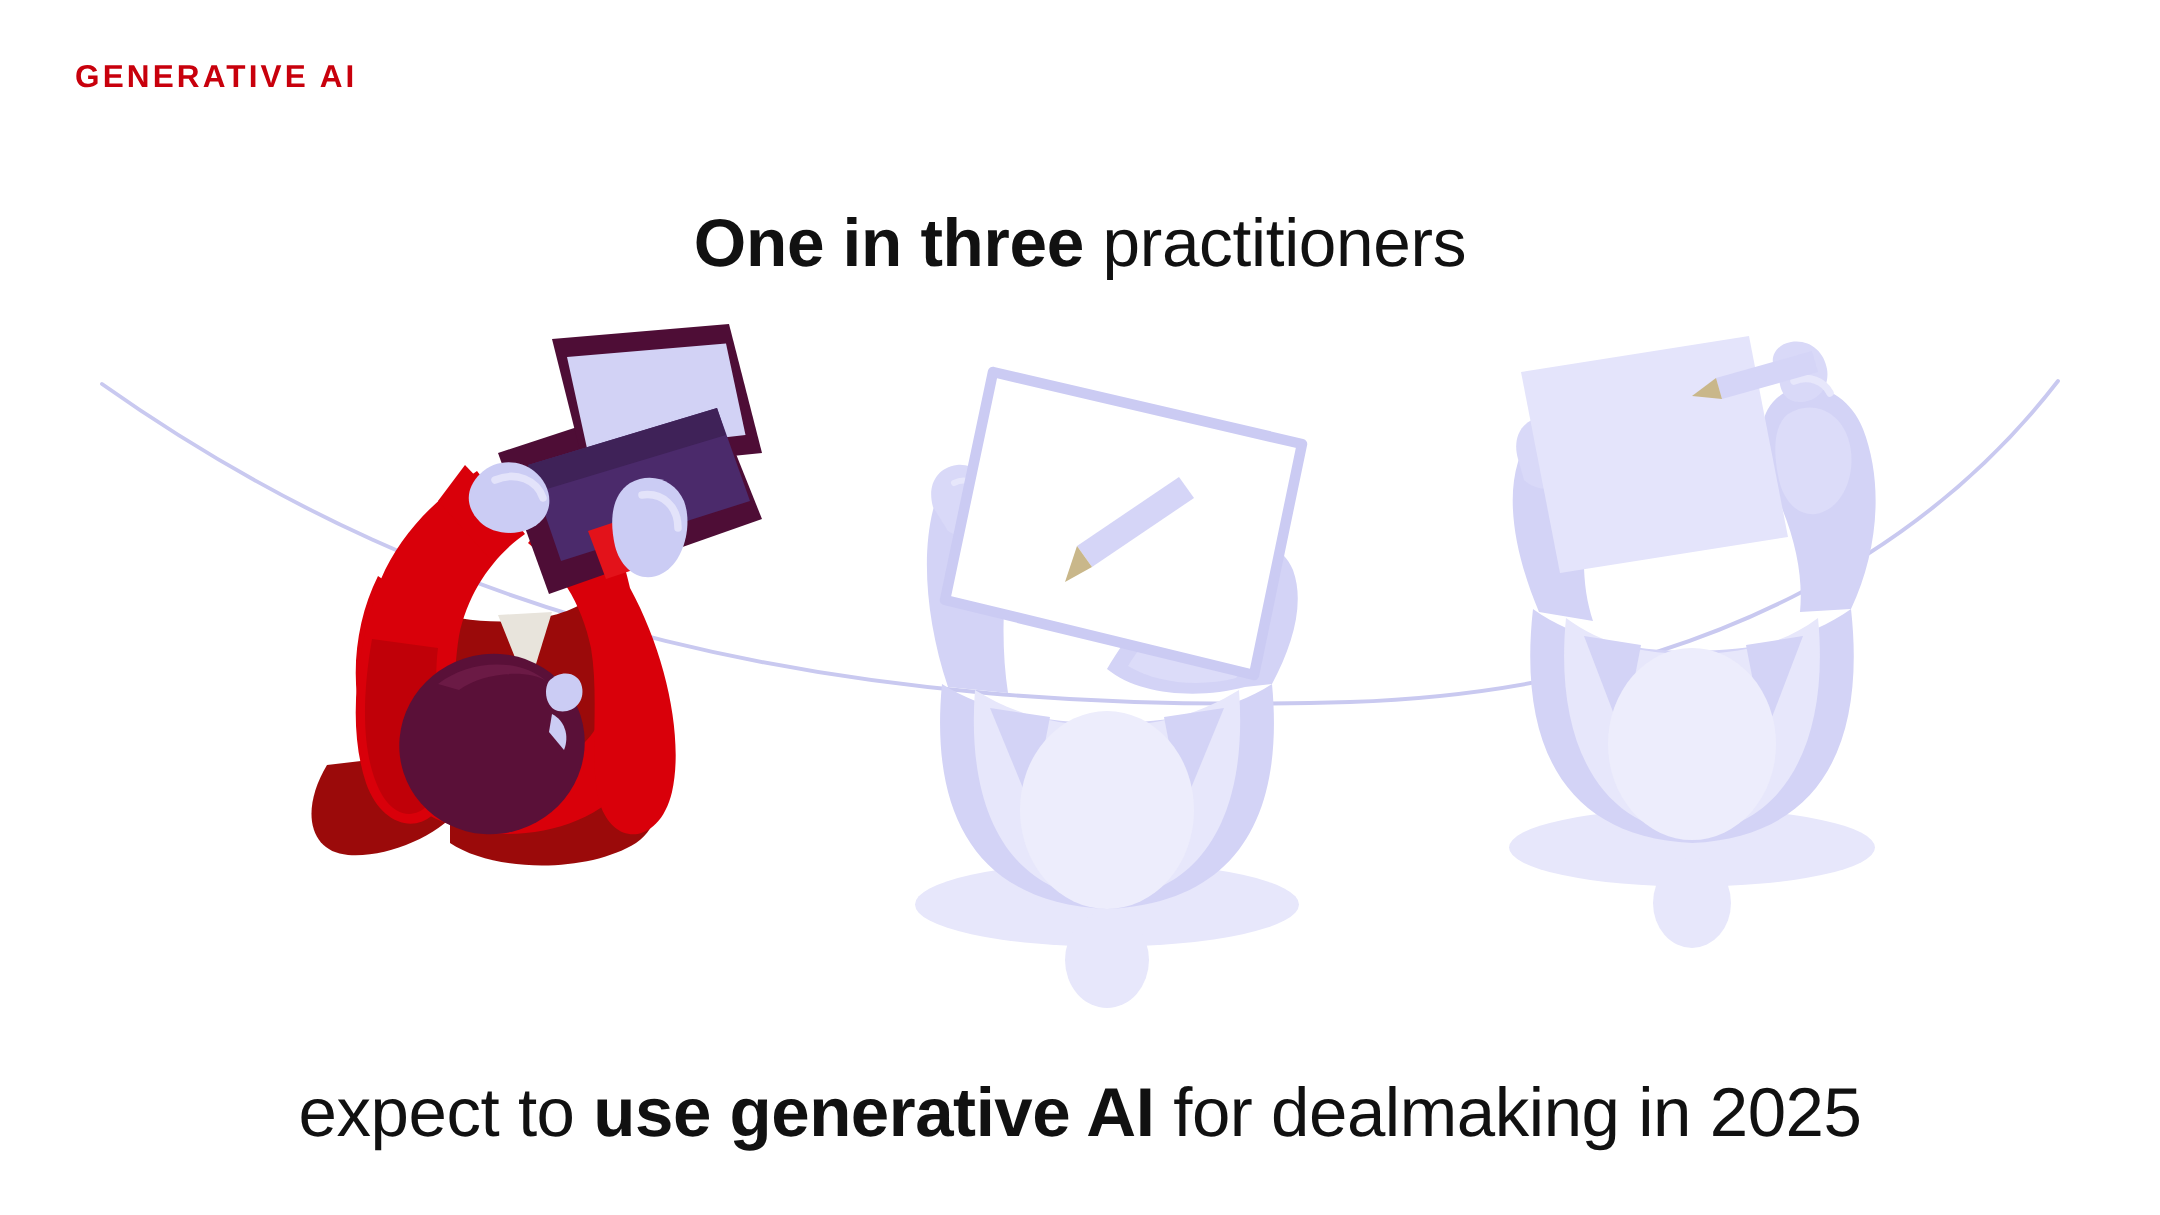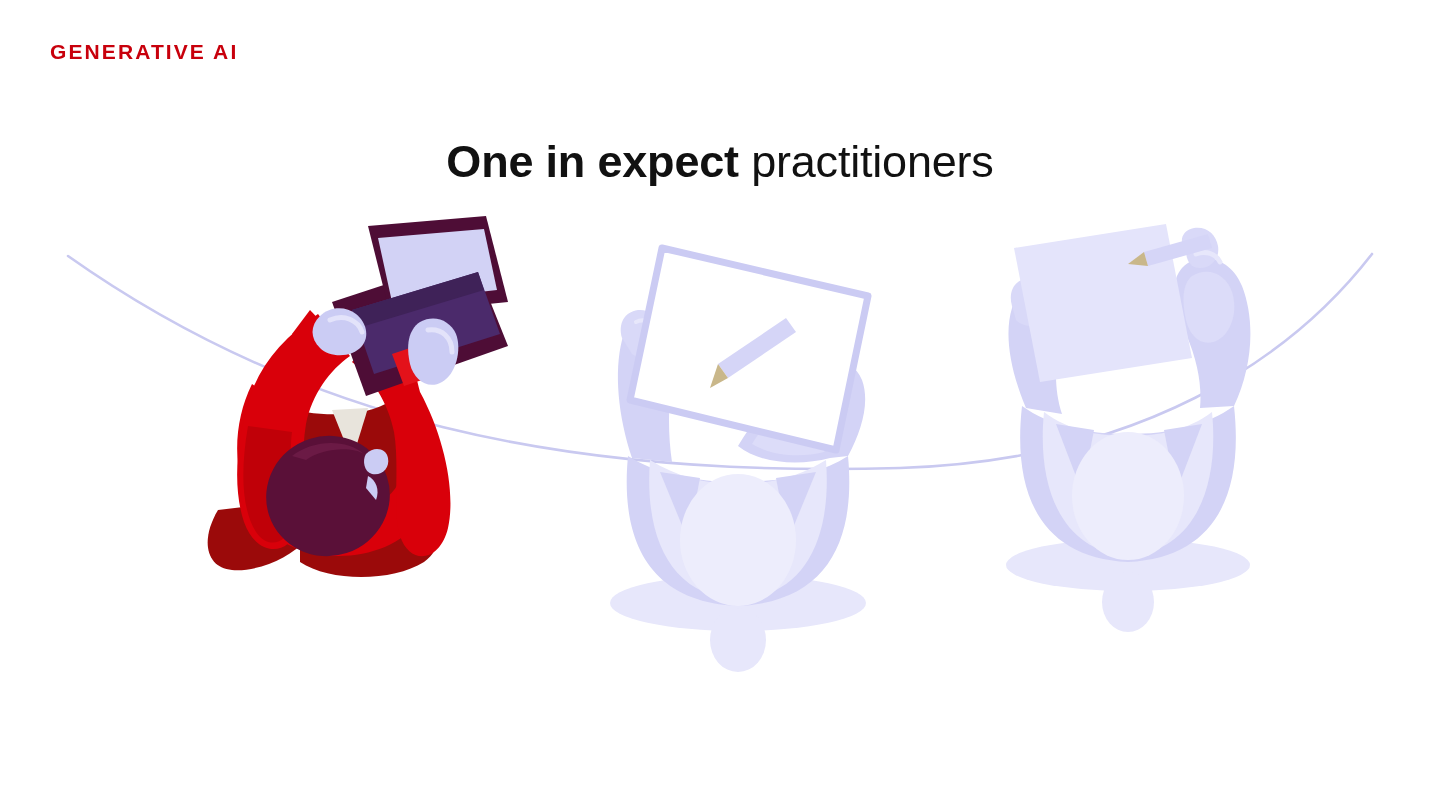--- a/index.html
+++ b/index.html
@@ -84,21 +84,21 @@
   }
 </style>
 </head>
 <body>
 
 <div class="stage">
 
   <div class="kicker">GENERATIVE AI</div>
 
   <div class="headline">
-    <span class="lead">One in expect</span><span> practitioners</span>
+    <span class="lead">One in three</span><span> practitioners</span>
   </div>
 
   <div class="illustration">
     <svg viewBox="0 0 1440 490" xmlns="http://www.w3.org/2000/svg" aria-hidden="true">
 
       <path d="M 68 46 C 300 210, 560 268, 900 258 C 1140 250, 1290 150, 1372 44" fill="none" stroke="#C9C9F0" stroke-width="2.6" stroke-linecap="round"></path>
 
       <g>
 
         <ellipse cx="738" cy="393" rx="128" ry="28" fill="#E7E7FB"></ellipse>
@@ -244,14 +244,17 @@
         <g>
           <path d="M 420 112 C 434 104, 450 110, 456 124 C 462 140, 456 164, 442 172
                    C 428 180, 414 170, 410 154 C 406 136, 408 120, 420 112 Z" fill="#CBCCF4"></path>
           <path d="M 428 120 C 442 118, 452 128, 452 142" fill="none" stroke="#E3E3FA" stroke-width="5" stroke-linecap="round"></path>
         </g>
       </g>
 
     </svg>
   </div>
 
+  <div class="caption">
+    <span>expect to </span><span class="em">use generative AI</span><span> for dealmaking in 2025</span>
+  </div>
 
 </div>
 
 </body></html>

